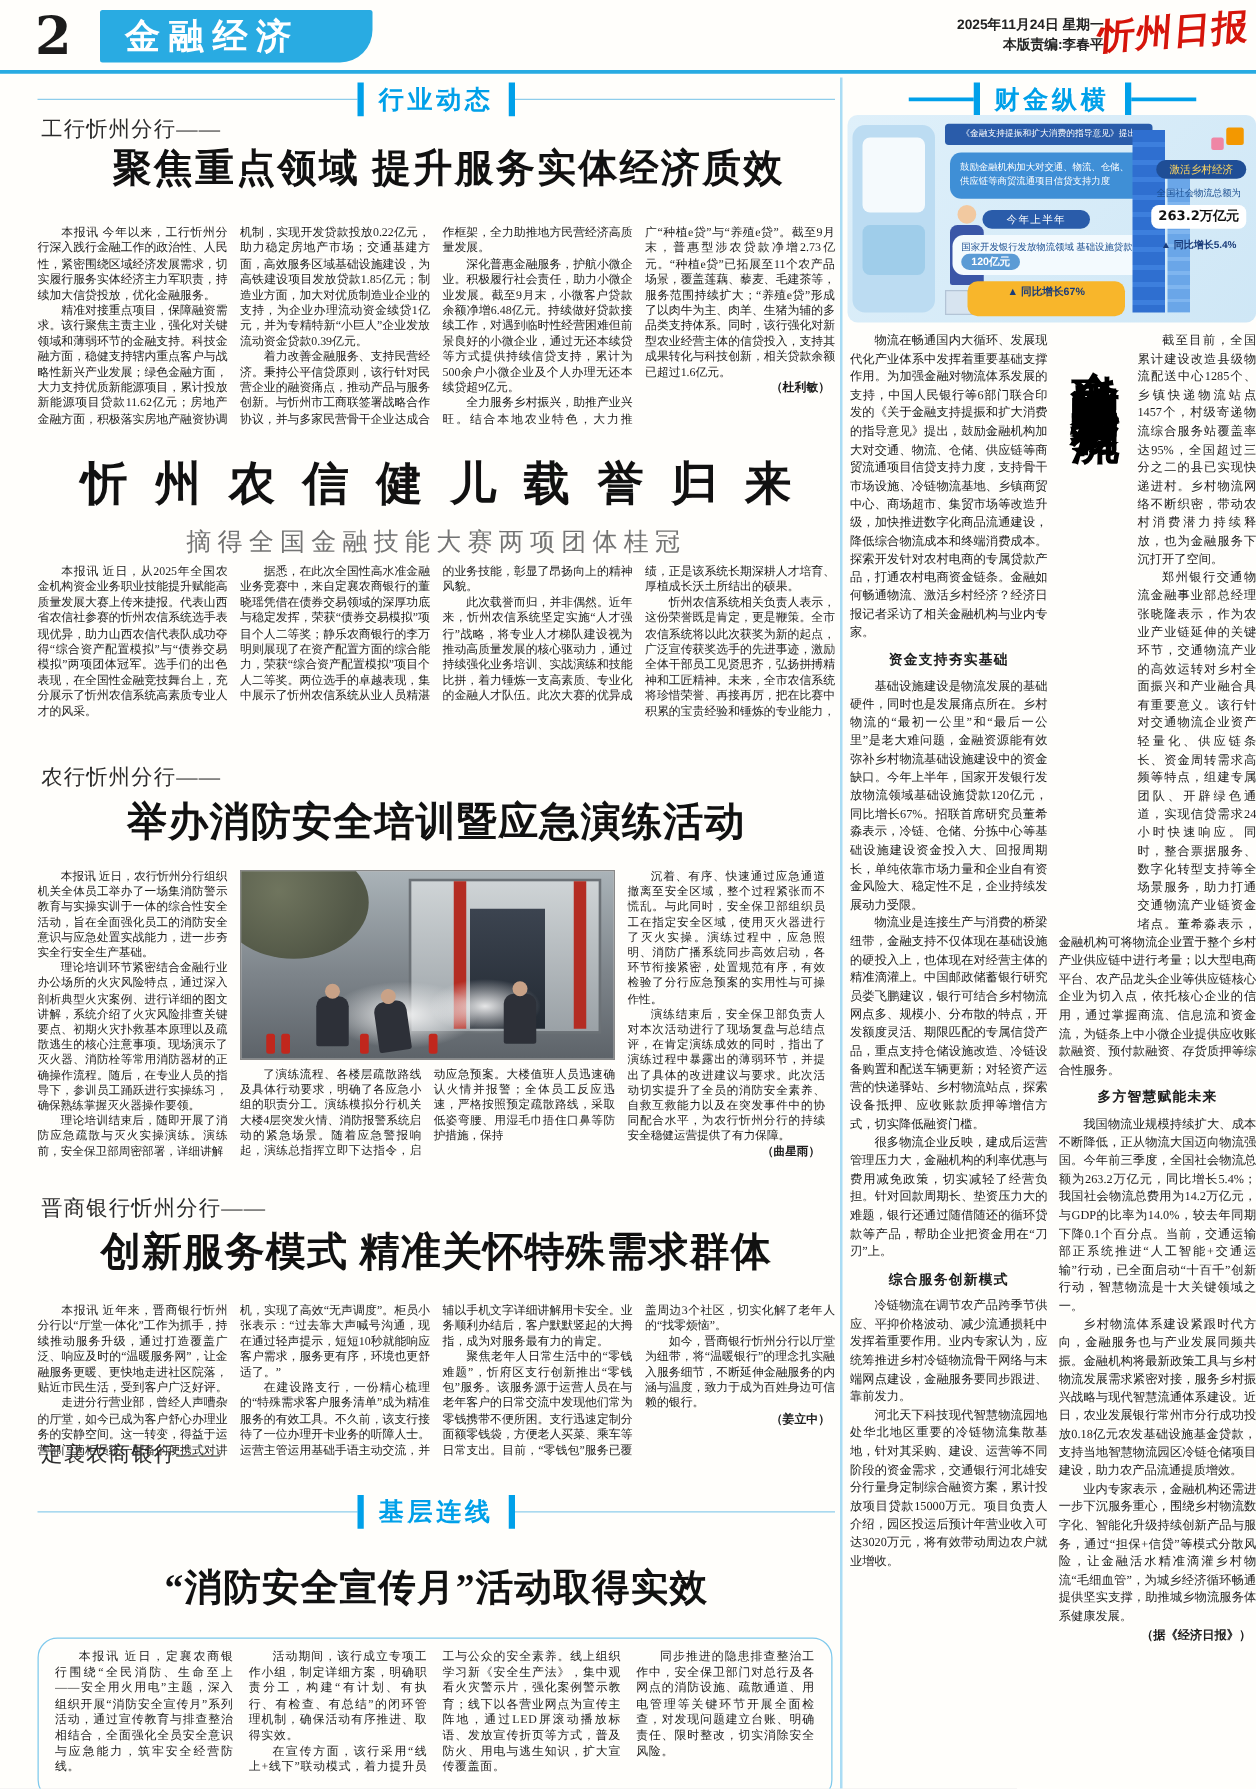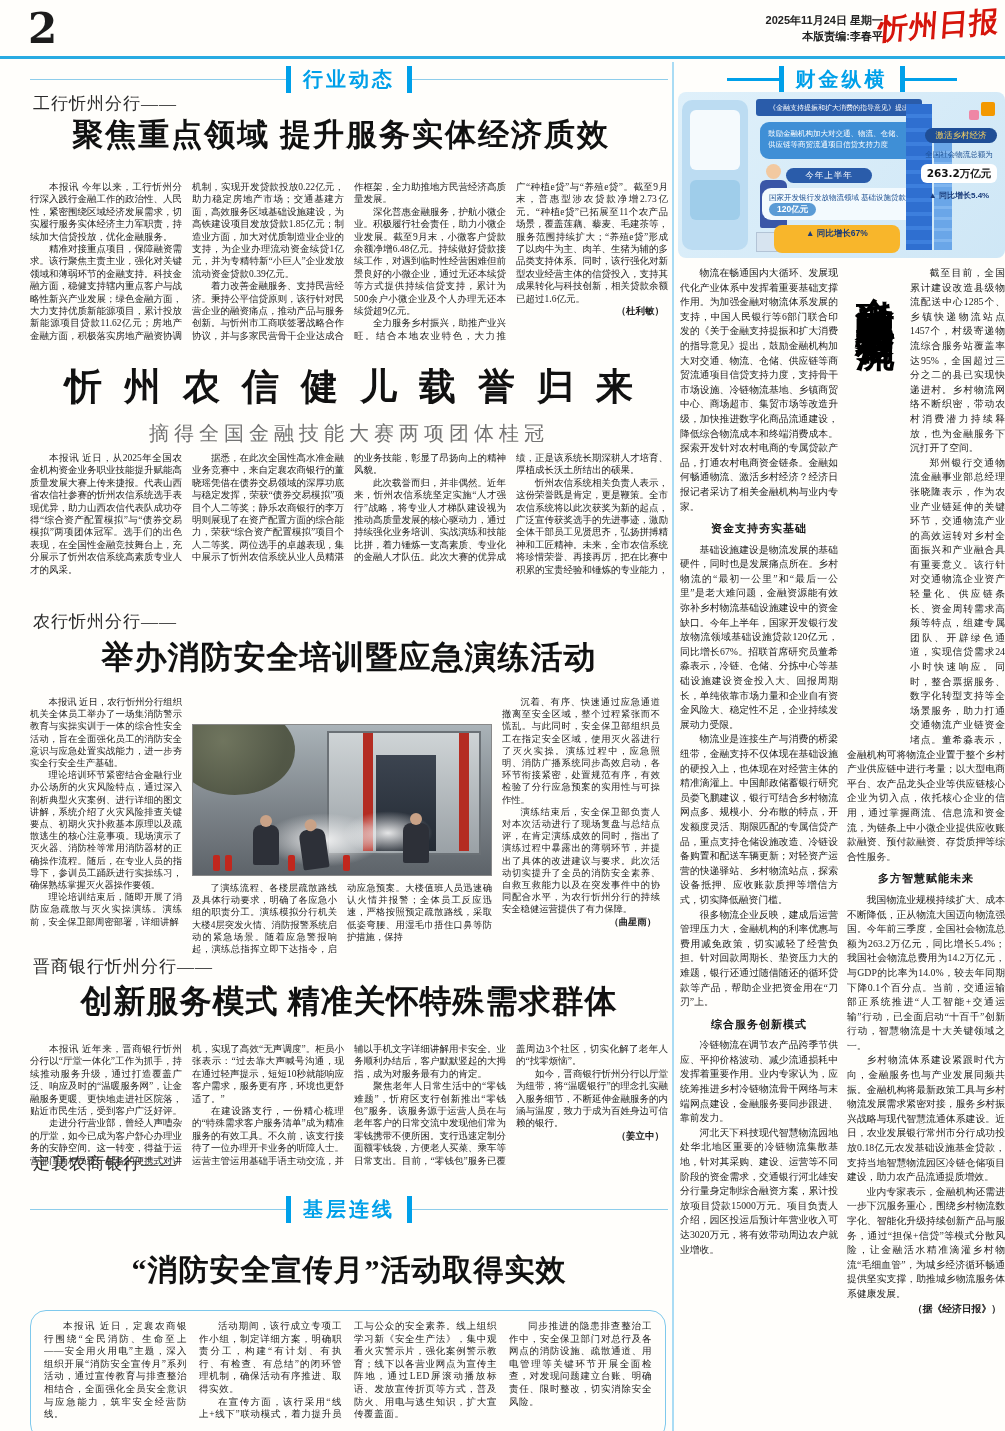--- a/index.html
+++ b/index.html
@@ -31,21 +31,21 @@
   .h2sub{font-size:20px;font-weight:500;letter-spacing:5px;color:#737373;}
   .h3a{font-size:32px;letter-spacing:1px;}
   .h5a{font-size:30px;letter-spacing:1px;}
   .body4{position:absolute;width:638px;column-count:4;column-gap:10px;font-size:9.5px;line-height:12.4px;
          text-align:justify;overflow:hidden;}
   .body4 p,.fcol p,.a3c p,.a3mid p{margin:0;text-indent:2em;text-align:justify;}
   .byline{text-align:right !important;font-weight:700;text-indent:0 !important;padding-right:4px;}
   
   .a3wrap{position:absolute;left:30px;top:696px;width:638px;height:258px;display:flex;gap:10px;overflow:hidden;}
   .a3c{width:152px;font-size:9.3px;line-height:12.2px;overflow:hidden;}
-  .a3midblock{width:300px;margin-top:28px;}
+  .a3midblock{width:300px;}
   .photo{position:relative;width:300px;height:152px;background:linear-gradient(#aab3b8,#7d848a 55%,#5d6369);
          overflow:hidden;border:1px solid #888;box-sizing:border-box;}
   .ph-tree{position:absolute;left:-18px;top:-20px;width:120px;height:90px;background:radial-gradient(circle at 40% 40%,#6a6f55,#4a4f3c 70%);border-radius:50%;opacity:.9;}
   .ph-bldg{position:absolute;right:10px;top:6px;width:150px;height:120px;background:linear-gradient(#cfd4d6,#9aa1a6);border:2px solid #6b7176;}
   .ph-door{position:absolute;right:55px;top:30px;width:60px;height:96px;background:linear-gradient(#3c4450,#232a33);}
   .ph-banner1{position:absolute;right:118px;top:8px;width:10px;height:118px;background:#b42c22;}
   .ph-banner2{position:absolute;right:22px;top:8px;width:10px;height:118px;background:#b42c22;}
   .ph-smoke1{position:absolute;left:70px;bottom:8px;width:120px;height:54px;background:radial-gradient(ellipse at center,rgba(245,245,245,.95),rgba(230,230,230,0) 70%);border-radius:50%;}
   .ph-smoke2{position:absolute;left:150px;bottom:20px;width:90px;height:44px;background:radial-gradient(ellipse at center,rgba(250,250,250,.9),rgba(230,230,230,0) 70%);border-radius:50%;}
   .ph-fig{position:absolute;width:26px;height:40px;background:#2d3038;border-radius:8px 8px 2px 2px;}
@@ -96,36 +96,37 @@
   .fsub{font-weight:900;font-size:11px;text-align:center !important;text-indent:0 !important;margin:7px 0 !important;letter-spacing:1px;}
   .vtitle{float:left;width:56px;height:478px;writing-mode:vertical-rl;font-size:39px;font-weight:900;color:#000;
           letter-spacing:3px;line-height:56px;margin-right:7px;text-align:justify;font-family:"Liberation Serif",serif;}
 </style>
 </head>
 <body>
 
 <div class="page">
 
   <div class="pagenum">2</div>
+  <div class="secbox">金融经济</div>
   <div class="hdr-meta">
     <div>2025年11月24日 星期一</div>
     <div>本版责编:李春平</div>
   </div>
   <div class="masthead">忻州日报</div>
   <div class="blueline"></div>
   <div class="vdivider"></div>
 
   <div class="seclabel" style="left:30px;top:66px;width:638px;">
     <span class="rule"></span>
     <span class="tag">行业动态</span>
     <span class="rule"></span>
   </div>
 
   <div class="kicker" style="left:33px;top:92px;">工行忻州分行——</div>
-  <div class="headline h1a" style="left:22px;top:114px;">聚焦重点领域 提升服务实体经济质效</div>
+  <div class="headline h1a" style="left:40px;top:114px;">聚焦重点领域 提升服务实体经济质效</div>
   <div class="body4" style="left:30px;top:181px;height:171px;">
     <p>本报讯 今年以来，工行忻州分行深入践行金融工作的政治性、人民性，紧密围绕区域经济发展需求，切实履行服务实体经济主力军职责，持续加大信贷投放，优化金融服务。</p>
     <p>精准对接重点项目，保障融资需求。该行聚焦主责主业，强化对关键领域和薄弱环节的金融支持。科技金融方面，稳健支持辖内重点客户与战略性新兴产业发展；绿色金融方面，大力支持优质新能源项目，累计投放新能源项目贷款11.62亿元；房地产金融方面，积极落实房地产融资协调机制，实现开发贷款投放0.22亿元，助力稳定房地产市场；交通基建方面，高效服务区域基础设施建设，为高铁建设项目发放贷款1.85亿元；制造业方面，加大对优质制造业企业的支持，为企业办理流动资金续贷1亿元，并为专精特新“小巨人”企业发放流动资金贷款0.39亿元。</p>
     <p>着力改善金融服务、支持民营经济。秉持公平信贷原则，该行针对民营企业的融资痛点，推动产品与服务创新。与忻州市工商联签署战略合作协议，并与多家民营骨干企业达成合作框架，全力助推地方民营经济高质量发展。</p>
     <p>深化普惠金融服务，护航小微企业。积极履行社会责任，助力小微企业发展。截至9月末，小微客户贷款余额净增6.48亿元。持续做好贷款接续工作，对遇到临时性经营困难但前景良好的小微企业，通过无还本续贷等方式提供持续信贷支持，累计为500余户小微企业及个人办理无还本续贷超9亿元。</p>
     <p>全力服务乡村振兴，助推产业兴旺。结合本地农业特色，大力推广“种植e贷”与“养殖e贷”。截至9月末，普惠型涉农贷款净增2.73亿元。“种植e贷”已拓展至11个农产品场景，覆盖莲藕、藜麦、毛建茶等，服务范围持续扩大；“养殖e贷”形成了以肉牛为主、肉羊、生猪为辅的多品类支持体系。同时，该行强化对新型农业经营主体的信贷投入，支持其成果转化与科技创新，相关贷款余额已超过1.6亿元。</p>
     <p class="byline">（杜利敏）</p>
   </div>
 
   <div class="headline h2a" style="left:30px;top:362px;">忻州农信健儿载誉归来</div>

